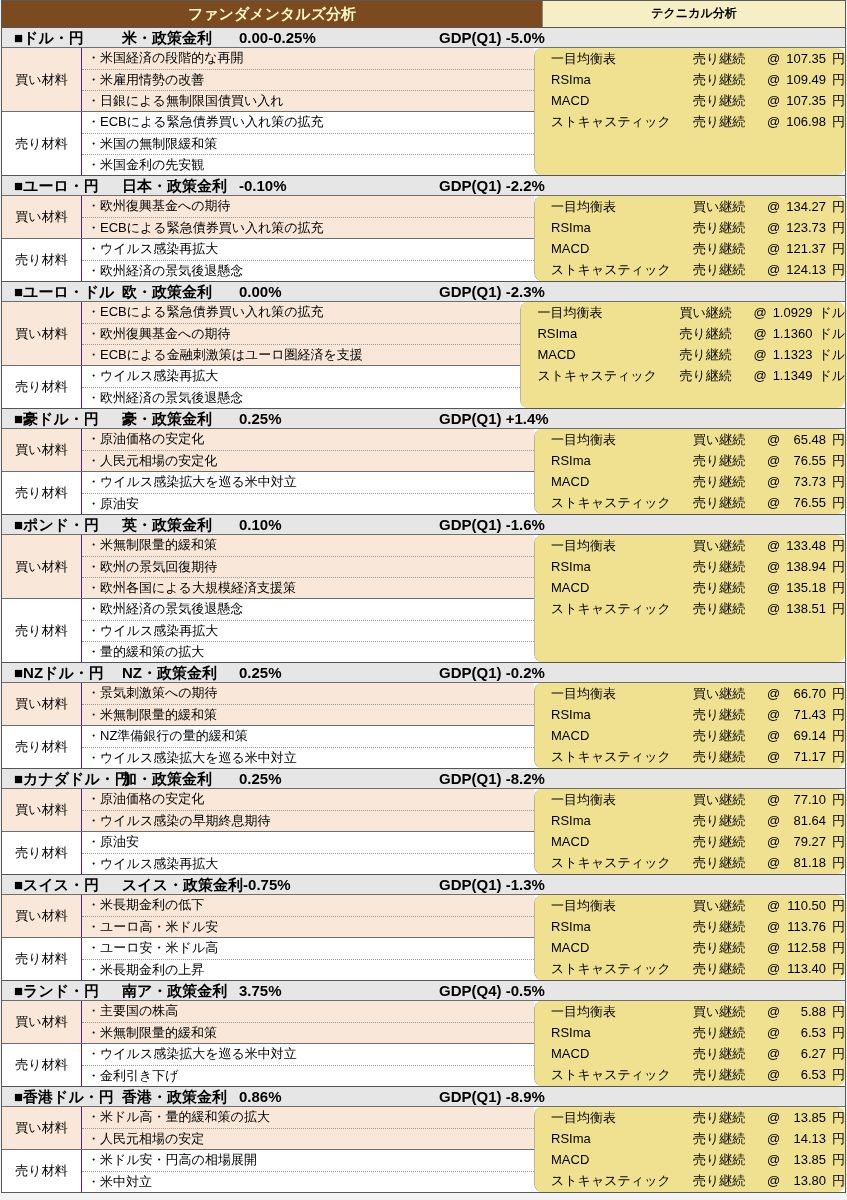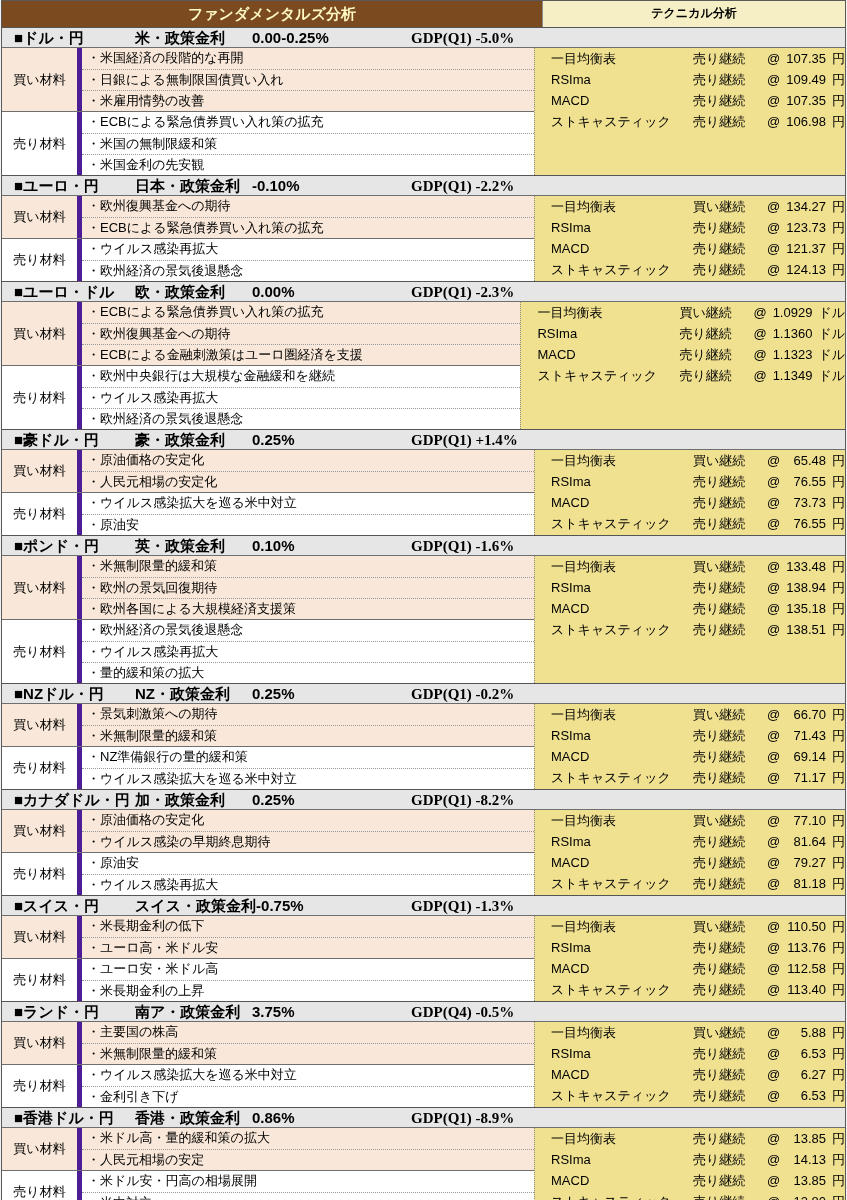--- a/index.html
+++ b/index.html
@@ -19,40 +19,40 @@
     flex:1; background:var(--header_cream,#F6EFC5); border-left:1px solid #8a8a8a;
     text-align:center; line-height:25px; font-weight:bold; font-size:12px;
   }
   .section { border-top:1px solid #555; }
   .sec-header {
     position:relative; height:20px; background:var(--section_gray,#E6E6E6);
     font-weight:bold; font-size:15px; line-height:20px; white-space:nowrap;
     border-bottom:1px solid #6e6e6e;
   }
   .sec-currency { position:absolute; left:12px; }
-  .sec-policy   { position:absolute; left:133px; display:flex; }
+  .sec-policy   { position:absolute; left:120px; display:flex; }
   .sec-policy-label { display:inline-block; min-width:117px; }
-  .sec-gdp      { position:absolute; left:409px;font-family:Liberation Serif, serif; }
+  .sec-gdp      { position:absolute; left:437px; }
   .sec-body { display:flex; align-items:stretch; }
   .fund { width:540px; }
   .group { display:flex; }
   .group + .group { border-top:1px solid #6e6e6e; }
   .group-label {
-    width:80px; border-right:5px solid #4c1d95; font-size:13px;
+    width:80px; border-right:1px solid #4c1d95; font-size:13px;
     display:flex; align-items:center; justify-content:center;
   }
   .items { flex:1; }
   .item-row {
     height:21px; line-height:20px; padding-left:5px; font-size:13px;
     white-space:nowrap; overflow:hidden;
   }
   .item-row + .item-row { border-top:1px dotted #999; }
   .buy .group-label, .buy .item-row { background:var(--buy_pink,#F9E8D9); }
   .tech-panel {
-    flex:1; background:var(--panel_yellow,#F0E191); border-left:1px dotted #8a8a8a;
+    flex:1; background:var(--panel_yellow,#F0E191); border-left:1px dotted #8a8a8a;border-radius:8px;
   }
   .tech-row { display:flex; height:21px; line-height:21px; font-size:13px; white-space:nowrap; }
   .tech-ind   { width:126px; padding-left:16px; }
   .tech-sig   { width:74px;margin-left:32px; }
   .tech-at    { width:16px; }
   .tech-price { width:43px; text-align:right; }
   .tech-unit  { padding-left:6px; }
 </style>
 </head>
 <body>
@@ -71,22 +71,22 @@
             <span>0.00-0.25%</span>
           </span>
       <span class="sec-gdp">GDP(Q1) -5.0%</span>
     </div>
     <div class="sec-body">
       <div class="fund">
         <div class="group buy">
           <div class="group-label">買い材料</div>
           <div class="items">
                 <div class="item-row">・米国経済の段階的な再開</div>
+                <div class="item-row">・米雇用情勢の改善</div>
                 <div class="item-row">・日銀による無制限国債買い入れ</div>
-                <div class="item-row">・米雇用情勢の改善</div>
               </div>
         </div>
         <div class="group sell">
           <div class="group-label">売り材料</div>
           <div class="items">
                 <div class="item-row">・ECBによる緊急債券買い入れ策の拡充</div>
                 <div class="item-row">・米国の無制限緩和策</div>
                 <div class="item-row">・米国金利の先安観</div>
               </div>
         </div>
@@ -198,21 +198,20 @@
           <div class="group-label">買い材料</div>
           <div class="items">
                 <div class="item-row">・ECBによる緊急債券買い入れ策の拡充</div>
                 <div class="item-row">・欧州復興基金への期待</div>
                 <div class="item-row">・ECBによる金融刺激策はユーロ圏経済を支援</div>
               </div>
         </div>
         <div class="group sell">
           <div class="group-label">売り材料</div>
           <div class="items">
-                <div class="item-row">・欧州中央銀行は大規模な金融緩和を継続</div>
                 <div class="item-row">・ウイルス感染再拡大</div>
                 <div class="item-row">・欧州経済の景気後退懸念</div>
               </div>
         </div>
       </div>
       <div class="tech-panel">
         <div class="tech-row">
           <span class="tech-ind">一目均衡表</span>
           <span class="tech-sig">買い継続</span>
           <span class="tech-at">@</span>

